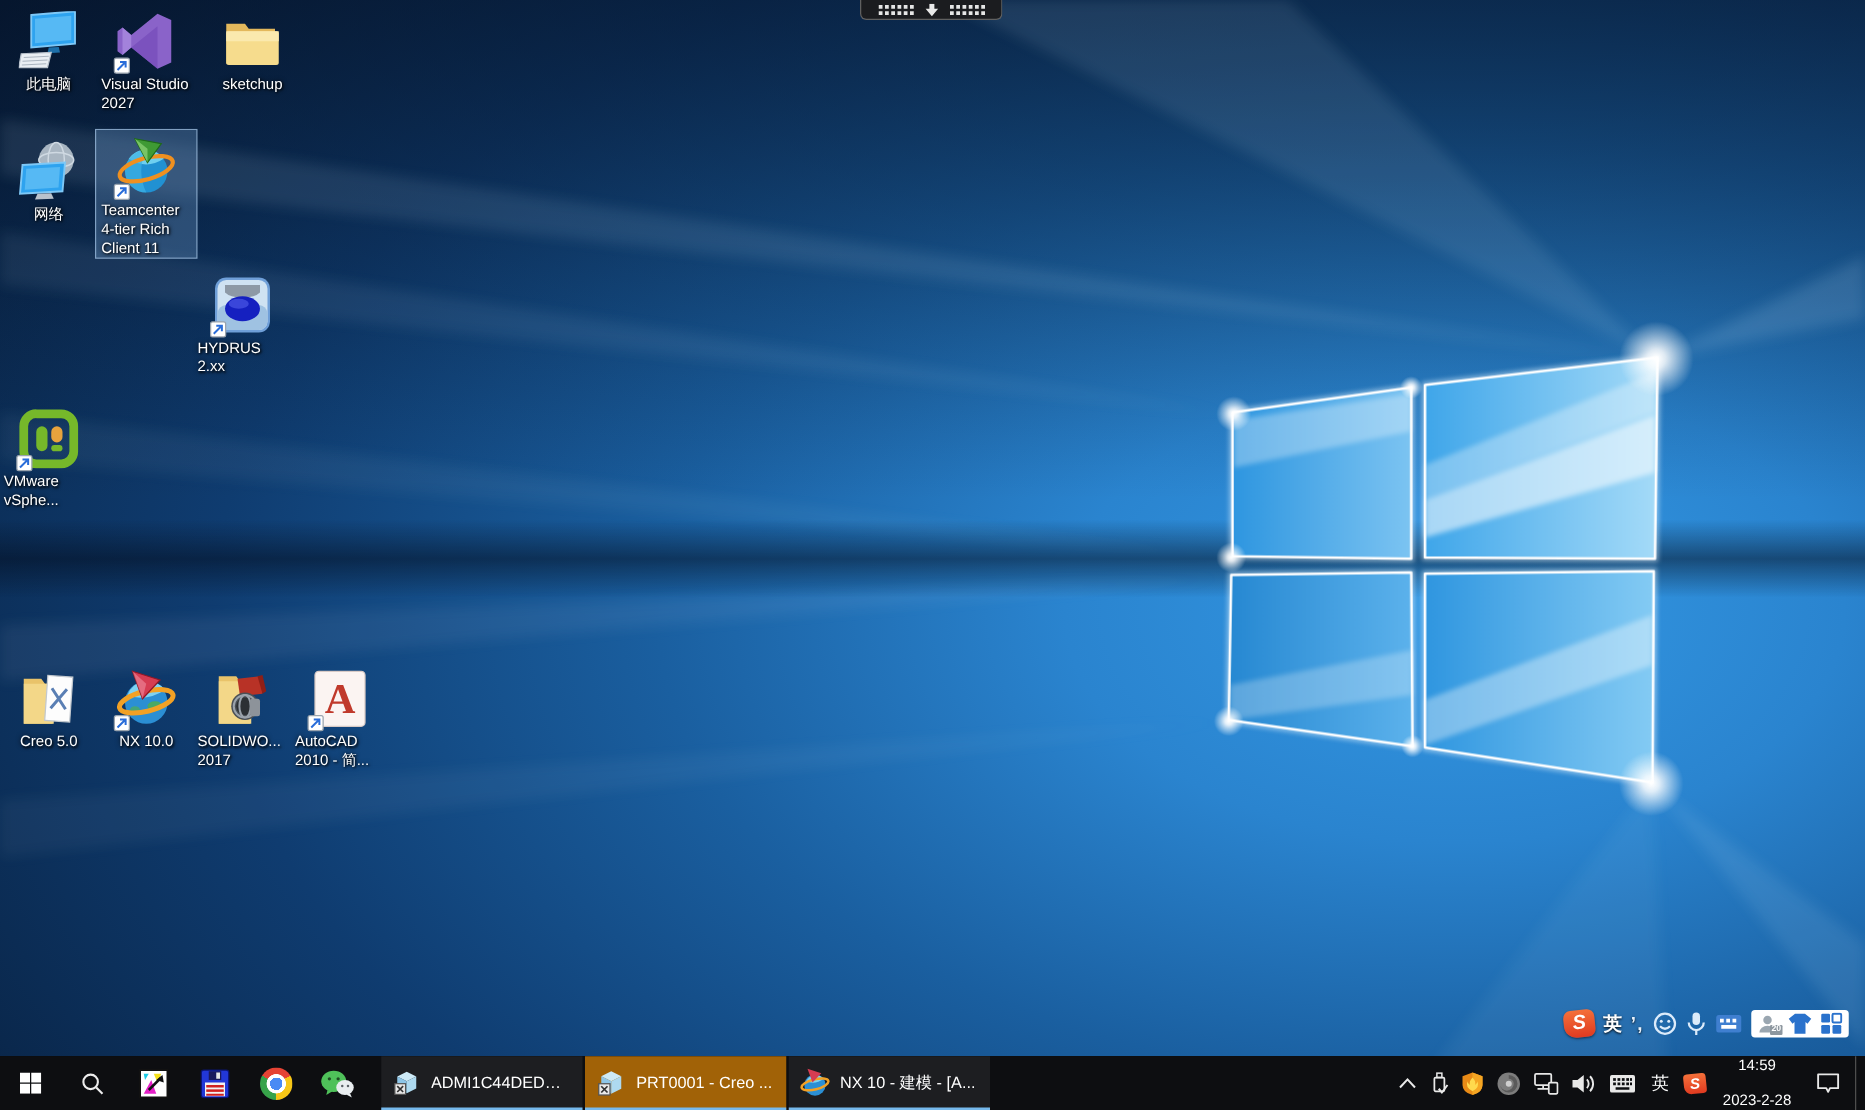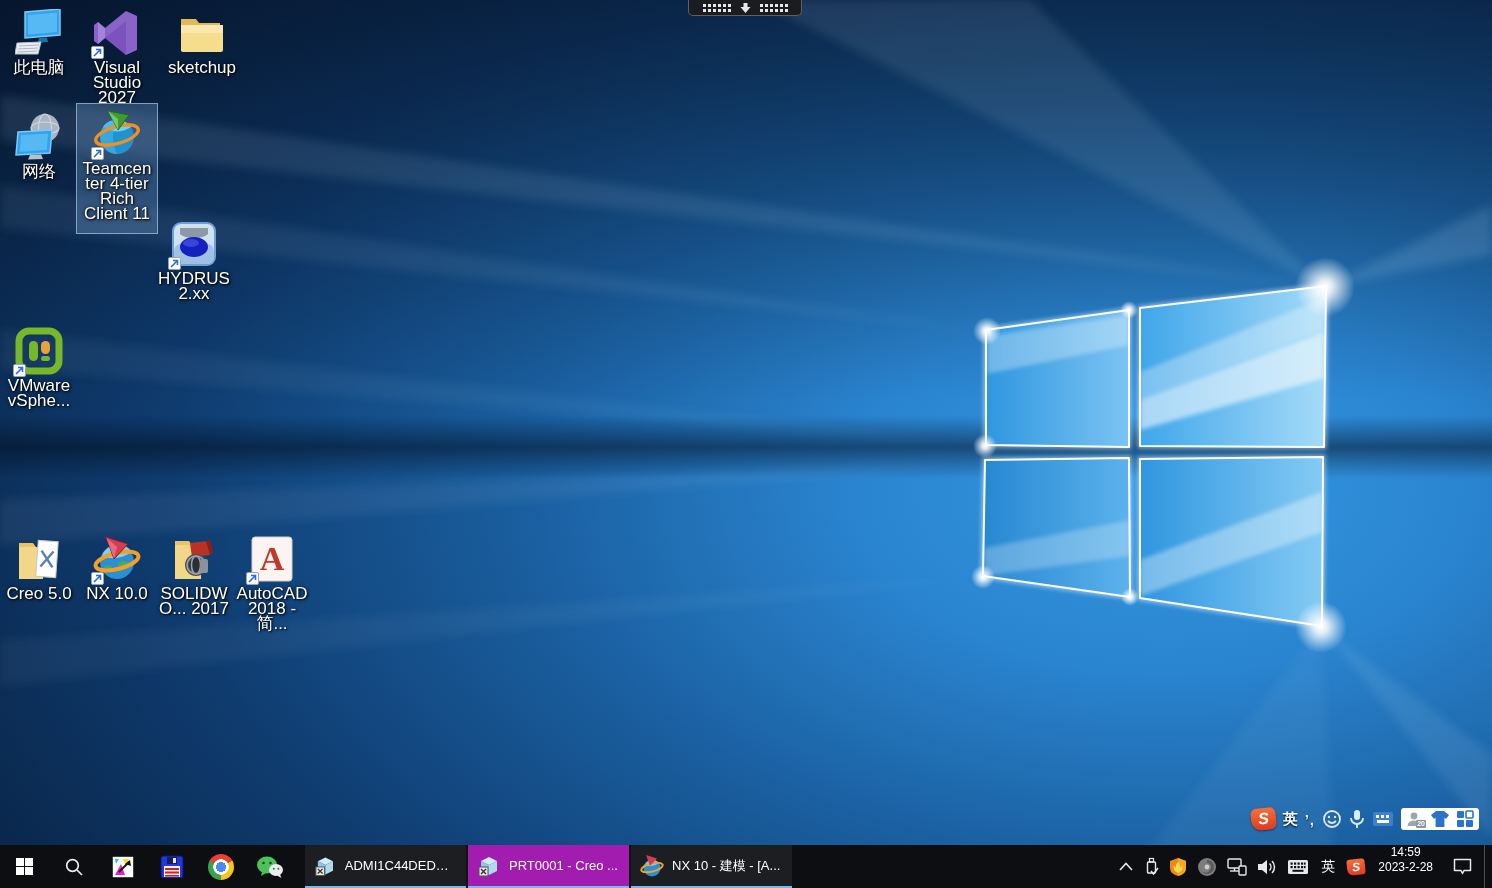--- a/index.html
+++ b/index.html
@@ -3,21 +3,21 @@
 <meta charset="utf-8">
 <style>
   html,body{margin:0;padding:0;background:#000;}
   .screen{position:relative;width:1492px;height:888px;overflow:hidden;
           font-family:"Liberation Sans","DejaVu Sans",sans-serif;}
   .wall{position:absolute;left:0;top:0;}
 
   
   .dcell{position:absolute;width:78px;display:flex;flex-direction:column;align-items:center;padding-top:3px;box-sizing:border-box;}
   .dcell .ic{width:48px;height:48px;position:relative;flex:none;}
-  .dcell .lbl{margin-top:3px;font-size:17px;line-height:15px;color:#fff;text-align:center;max-width:72px;
+  .dcell .lbl{margin-top:3px;font-size:12px;line-height:15px;color:#fff;max-width:72px;
               text-shadow:1px 1px 2px #000,0 0 4px rgba(0,0,0,.85);word-wrap:break-word;}
   .dcell.selected{background:rgba(100,142,186,.38);outline:1px solid rgba(168,202,236,.75);}
   .badge{position:absolute;left:-2px;bottom:-2px;width:13px;height:13px;background:#fff;border:1px solid #9aa4ae;
          border-radius:2px;box-sizing:border-box;display:flex;align-items:center;justify-content:center;}
   
   .chrome{border-radius:50%;
     background:
       radial-gradient(circle at 50% 50%, #4a8af4 0 8px, #fff 8px 12.5px, rgba(0,0,0,0) 13px),
       conic-gradient(from -60deg, #e64334 0 120deg, #f7c617 0 240deg, #37a34a 0 360deg);}
   .chrome.small{width:26px;height:26px;
@@ -43,26 +43,26 @@
   .p20{position:relative;width:18px;height:16px;}
   .p20 .badge20{position:absolute;right:-2px;bottom:-1px;background:#8d979f;color:#fff;font-size:7px;line-height:8px;
         padding:0 1px;border-radius:1px;font-weight:bold;}
 
   
   .taskbar{position:absolute;left:0;bottom:0;width:1492px;height:43px;background:#0d0e11;display:flex;align-items:stretch;z-index:5;}
   .tbtn{width:49px;flex:none;display:flex;align-items:center;justify-content:center;background:transparent;border:none;padding:0;cursor:pointer;}
   .winbtns{display:flex;align-items:stretch;margin-left:11px;gap:2px;}
   .wbtn{width:161px;flex:none;display:flex;align-items:center;gap:8px;padding:0 9px;box-sizing:border-box;
         background:#1d1e21;border-bottom:2px solid #76b9ed;cursor:pointer;}
-  .wbtn.active{background:#a21caf;}
+  .wbtn.active{background:#a16207;}
   .wbtn .wlbl{color:#fff;font-size:13px;white-space:nowrap;overflow:hidden;text-overflow:ellipsis;}
   .tray{margin-left:auto;display:flex;align-items:center;}
   .titem{height:43px;display:flex;align-items:center;justify-content:center;padding:0 5px;cursor:pointer;}
   .lang{color:#fff;font-size:14px;padding:0 7px;}
-  .clock{display:flex;flex-direction:column;align-items:center;justify-content:flex-start;color:#fff;
+  .clock{display:flex;flex-direction:column;align-items:center;justify-content:space-between;color:#fff;
          font-size:12px;line-height:15px;padding:0 8px;cursor:pointer;height:43px;}
   .sg-s{width:18px;height:16px;background:linear-gradient(180deg,#f4703a,#e03a20);border-radius:3px 3px 3px 6px;
         transform:rotate(-6deg);display:flex;align-items:center;justify-content:center;color:#fff;
         font-weight:bold;font-style:italic;font-size:12px;}
   .showdesk{width:7px;height:43px;border-left:1px solid #4e4e4e;cursor:pointer;}
 
   
   svg{display:block;}
 </style>
 </head>
@@ -247,21 +247,21 @@
             <ellipse cx="30" cy="15" rx="14" ry="6"></ellipse>
         </g>
         <polygon points="3,19 37,17 35,40 1,42" fill="#2ea3ef" stroke="#7ec8f6" stroke-width="1.5"></polygon>
         <polygon points="6,22 33,20.5 31.8,37 4.8,38.8" fill="#56b9f4"></polygon>
         <polygon points="15,42 26,41.5 28,46 13,46.5" fill="#b9c2cc"></polygon>
       </svg>
     </div>
     <div class="lbl">网络</div>
   </div>
 
-  <div class="dcell selected" style="left:77px;top:104px;width:80px;padding:6px 0 12px">
+  <div class="dcell selected" style="left:77px;top:104px;width:80px;padding:6px 0 0">
     <div class="ic">
       <svg width="48" height="48" viewBox="0 0 48 48">
         <circle cx="24" cy="27" r="17" fill="#2191d2"></circle>
         <path d="M10 17 A17 17 0 0 1 38 17 Q24 26 10 17 Z" fill="#6fd0f0"></path>
         <path d="M24 10 a17 17 0 0 0 0 34 q-8-17 0-34Z" fill="#3fb2e4" opacity="0.7"></path>
         <ellipse cx="24" cy="25" rx="22" ry="8.5" fill="none" stroke="#ef9020" stroke-width="3.4" transform="rotate(-16 24 25)"></ellipse>
         <polygon points="15,1 36,5 25,20" fill="#3f9a34" stroke="#1e6b18" stroke-width="1"></polygon>
         <polygon points="15,1 25,9 25,20" fill="#79c465"></polygon>
       </svg>
       <span class="badge">
@@ -371,21 +371,21 @@
         <rect x="4" y="2" width="40" height="44" rx="3" fill="#fbf4f2" stroke="#d8cac6" stroke-width="1"></rect>
         <text x="24" y="35" text-anchor="middle" font-size="34" font-weight="bold" fill="#c0392b" font-family="Liberation Serif, serif">A</text>
         <path d="M12 36 L24 10 L30 24" fill="none" stroke="#a93226" stroke-width="0"></path>
       </svg>
       <span class="badge">
           <svg width="9" height="9" viewBox="0 0 9 9">
             <path d="M1 8 L7 2 M3 1.5 H7.5 V6" stroke="#2a6dd9" stroke-width="1.6" fill="none"></path>
           </svg>
         </span>
     </div>
-    <div class="lbl">AutoCAD 2018 - 简...</div>
+    <div class="lbl">AutoCAD 2010 - 简...</div>
   </div>
 
   <div class="sogou">
     <div class="slogo">S</div>
     <div class="mode">英</div>
     <div class="punct">’,</div>
     <svg width="20" height="20" viewBox="0 0 20 20">
       <circle cx="10" cy="10" r="8" fill="none" stroke="#dcebfa" stroke-width="1.8"></circle>
       <circle cx="7" cy="8" r="1.2" fill="#dcebfa"></circle>
         <circle cx="13" cy="8" r="1.2" fill="#dcebfa"></circle>

